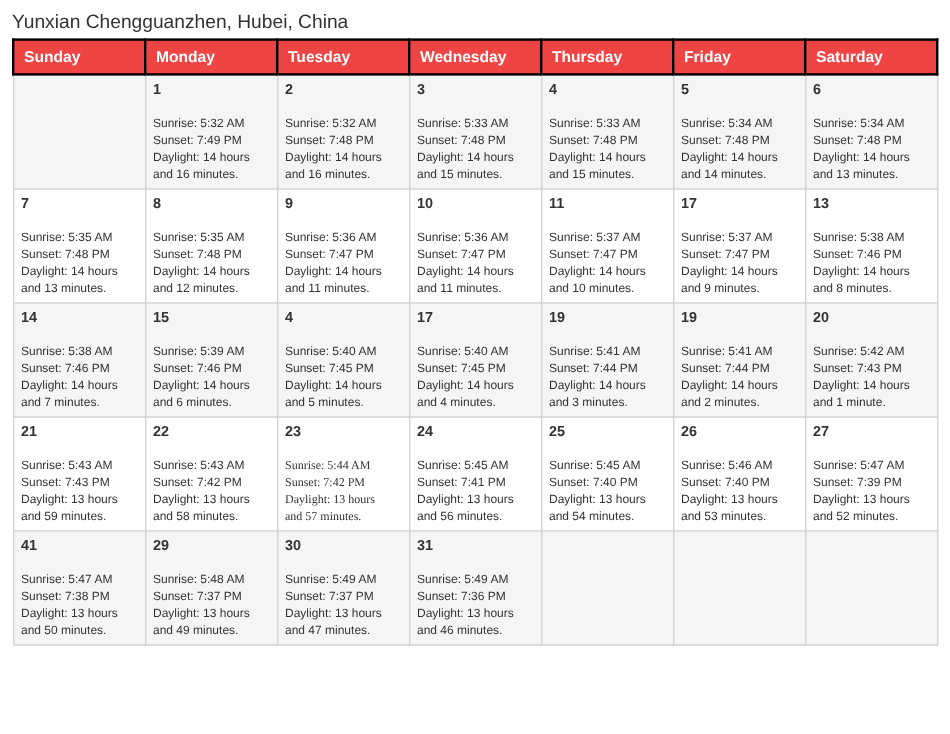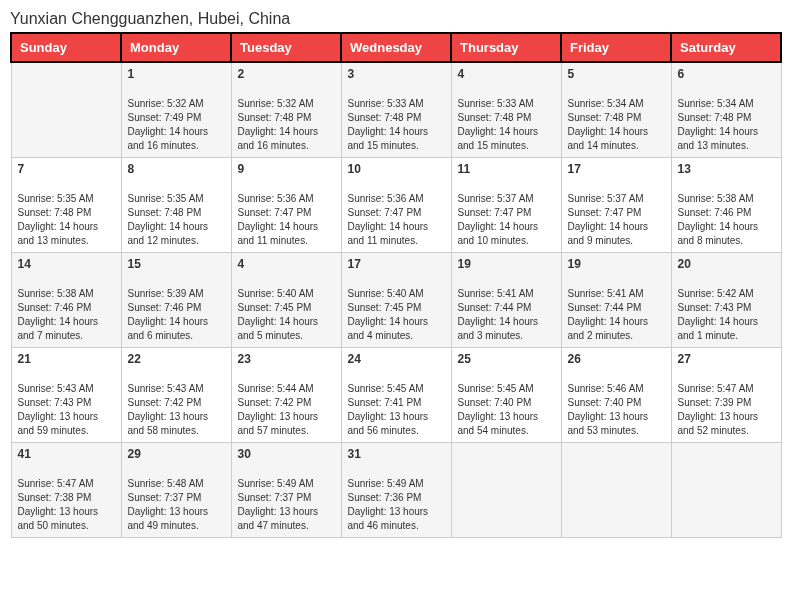--- a/index.html
+++ b/index.html
@@ -272,21 +272,21 @@
         </td>
         <td>
           <span class="day-number">22</span>
           <div class="day-info" style="white-space: pre-line;">Sunrise: 5:43 AM
 Sunset: 7:42 PM
 Daylight: 13 hours
 and 58 minutes.</div>
         </td>
         <td>
           <span class="day-number">23</span>
-          <div class="day-info" style="white-space: pre-line;">Sunrise: 5:44 AM
+          <div class="day-info" style="white-space: pre-line; font-family: Liberation Serif, serif;">Sunrise: 5:44 AM
 Sunset: 7:42 PM
 Daylight: 13 hours
 and 57 minutes.</div>
         </td>
         <td>
           <span class="day-number">24</span>
           <div class="day-info" style="white-space: pre-line;">Sunrise: 5:45 AM
 Sunset: 7:41 PM
 Daylight: 13 hours
 and 56 minutes.</div>

